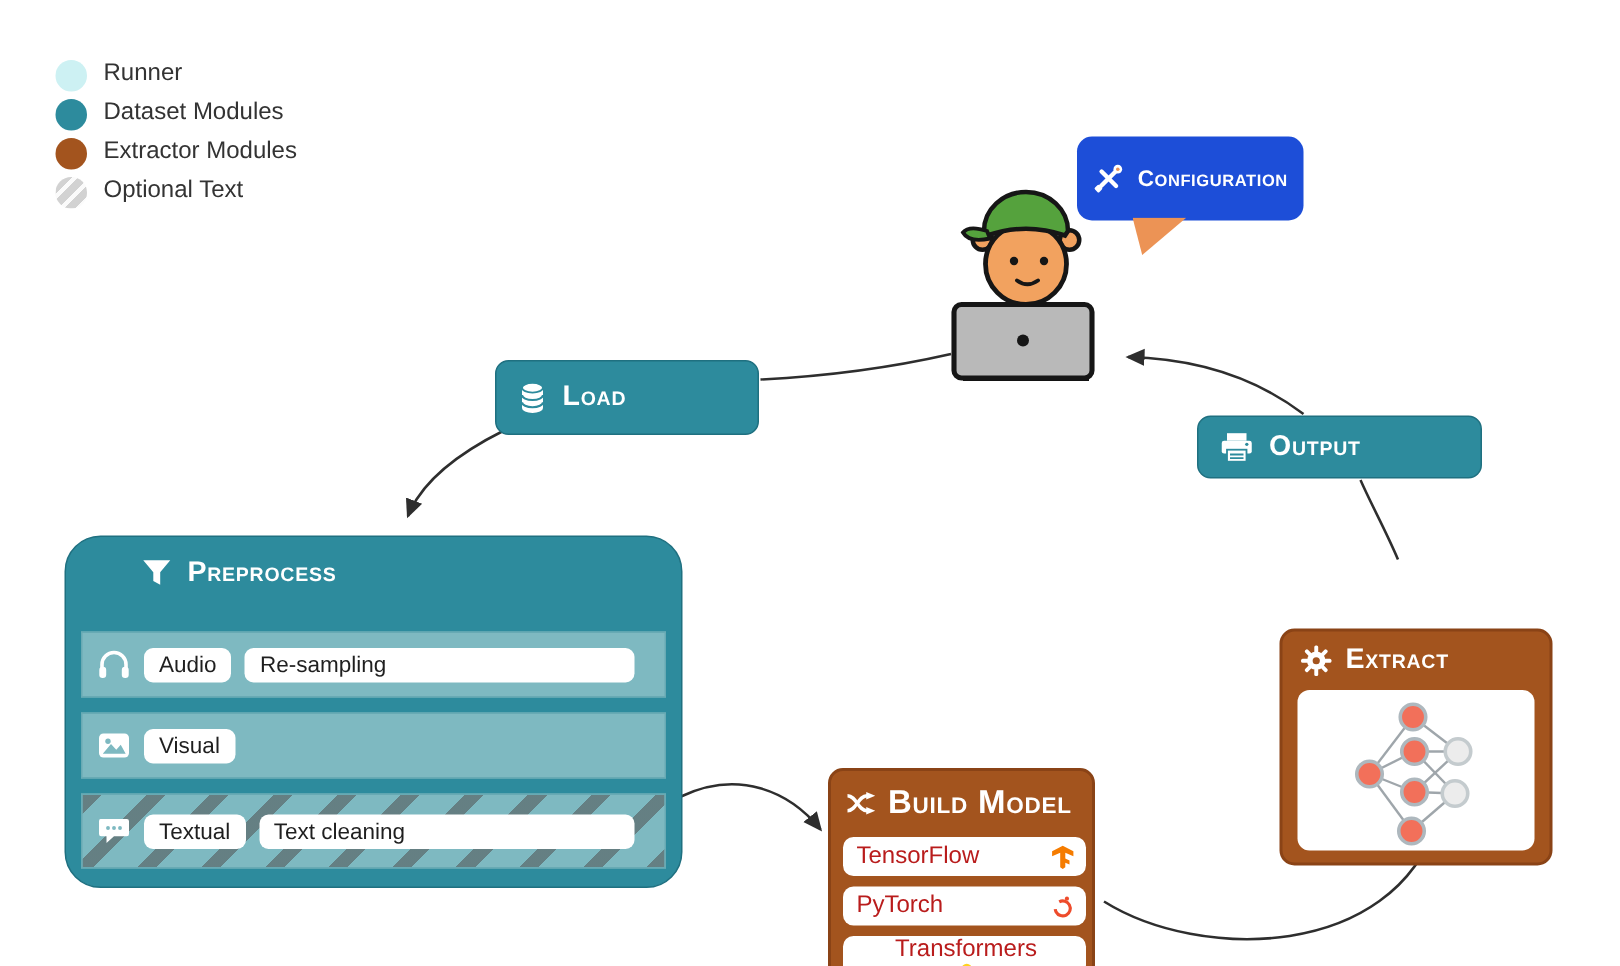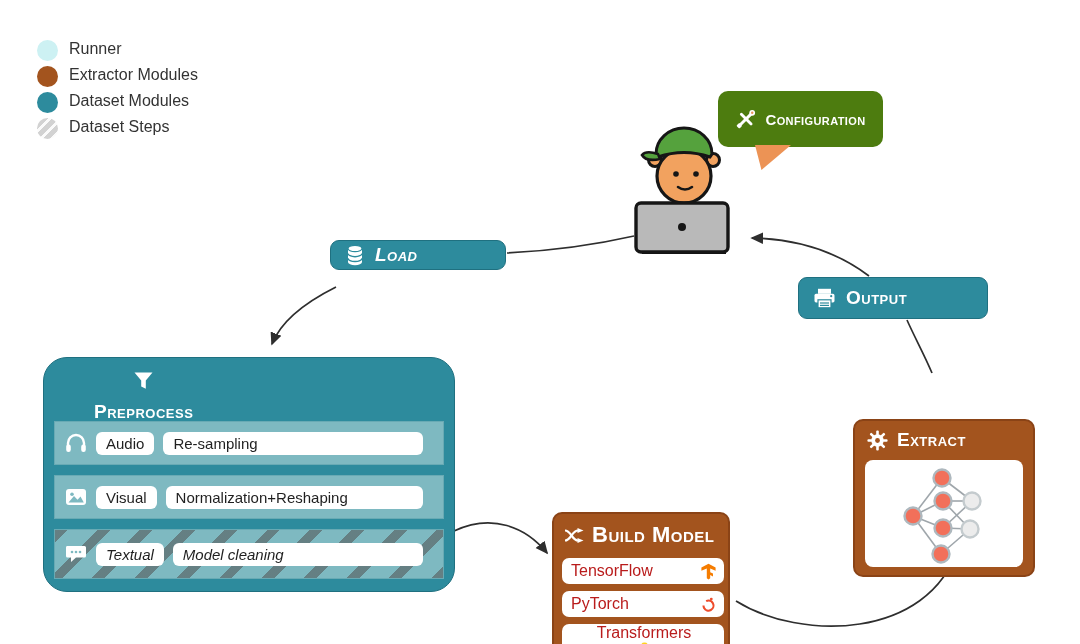--- a/index.html
+++ b/index.html
@@ -18,28 +18,28 @@
   .legend-label{font-size:16px;color:#333;}
 
   
   .teal-box{position:absolute;background:#2d8b9d;border:1px solid #1f7080;border-radius:9px;
             display:flex;align-items:center;box-sizing:border-box;}
   .brown-box{position:absolute;background:#a3541e;border:2px solid #8a4316;border-radius:10px;
              box-sizing:border-box;margin-top:44px;}
   .box-title{font-variant:small-caps;font-weight:700;color:#fff;letter-spacing:.5px;}
 
   
-  .load{left:330px;top:240px;width:176px;height:30px;padding-left:14px;gap:10px;font-style:italic;}
+  .load{left:330px;top:240px;width:176px;height:50px;padding-left:14px;gap:10px;}
   
   .output{left:798px;top:277px;width:190px;height:42px;padding-left:14px;gap:10px;}
 
   
   .preprocess{left:43px;top:357px;width:412px;height:235px;background:#2d8b9d;
               border:1px solid #1f7080;border-radius:24px;position:absolute;box-sizing:border-box;}
-  .pre-header{position:absolute;left:50px;top:13px;display:flex;align-items:center;gap:10px;flex-direction:column;}
+  .pre-header{position:absolute;left:50px;top:13px;display:flex;align-items:center;gap:10px;}
   .pre-row{position:absolute;left:10px;width:390px;background:#7eb9c1;border:1px solid #68aab4;
            border-radius:0;display:flex;align-items:center;padding:0 20px 0 9px;box-sizing:border-box;
            overflow:hidden;}
   .pre-row.hatched{background-image:repeating-linear-gradient(135deg,rgba(80,80,80,.55) 0 9px,transparent 9px 30px);}
   .row-icon{flex:0 0 auto;margin-right:8px;display:flex;position:relative;z-index:1;}
   .pill{background:#fff;border-radius:6px;padding:3px 10px;font-size:15px;color:#1f1f1f;
         white-space:nowrap;position:relative;z-index:1;}
   .pill.step{flex:1;margin-left:9px;}
 
   
@@ -49,21 +49,21 @@
            display:flex;align-items:center;justify-content:space-between;padding:0 7px 0 9px;
            box-sizing:border-box;font-size:16px;color:#b91c1c;}
 
   
   .extract{left:853px;top:375px;width:182px;height:158px;}
   .extract-header{position:absolute;left:12px;top:8px;display:flex;align-items:center;gap:9px;}
   .extract-panel{position:absolute;left:10px;top:39px;width:158px;height:107px;background:#fff;
                  border-radius:8px;}
 
   
-  .config{position:absolute;left:718px;top:91px;width:165px;height:56px;background:#4d7c0f;
+  .config{position:absolute;left:718px;top:91px;width:151px;height:56px;background:#1d4ed8;
           border-radius:10px;display:flex;align-items:center;justify-content:center;gap:8px;}
   .config-tail{position:absolute;left:755px;top:145px;width:36px;height:25px;background:#ec9355;
                clip-path:polygon(0 0,100% 0,18% 100%);}
   .config .box-title{font-size:15px;letter-spacing:.4px;}
 
   
   .t-big{font-size:19px;}
   .t-mid{font-size:22px;}
 
   .arrows{position:absolute;left:0;top:0;pointer-events:none;}
@@ -89,30 +89,30 @@
       <path d="M 869 276 C 836 251, 796 239, 752 238" marker-end="url(#ah)"></path>
     </g>
   </svg>
 
   <div class="legend">
     <div class="legend-row">
       <span class="swatch runner"></span>
       <span class="legend-label">Runner</span>
     </div>
     <div class="legend-row">
+      <span class="swatch dataset"></span>
+      <span class="legend-label">Dataset Modules</span>
+    </div>
+    <div class="legend-row">
       <span class="swatch extractor"></span>
       <span class="legend-label">Extractor Modules</span>
     </div>
     <div class="legend-row">
-      <span class="swatch dataset"></span>
-      <span class="legend-label">Dataset Modules</span>
-    </div>
-    <div class="legend-row">
       <span class="swatch optional"></span>
-      <span class="legend-label">Dataset Steps</span>
+      <span class="legend-label">Optional Text</span>
     </div>
   </div>
 
   <svg class="person" width="130" height="150" viewBox="0 0 130 150">
     <circle cx="43" cy="50" r="6.5" fill="#f2a25f" stroke="#161616" stroke-width="3"></circle>
     <circle cx="101" cy="50" r="6.5" fill="#f2a25f" stroke="#161616" stroke-width="3"></circle>
     <circle cx="72" cy="66" r="27" fill="#f2a25f" stroke="#161616" stroke-width="3.2"></circle>
     <path d="M 44 44 A 28 26 0 0 1 100 44 L 98 47 Q 72 38 46 47 Z" fill="#55a23d" stroke="#161616" stroke-width="3"></path>
     <path d="M 46 44 Q 34 40 30 45 Q 34 52 48 49 Z" fill="#55a23d" stroke="#161616" stroke-width="2.6"></path>
     <circle cx="64" cy="64" r="2.8" fill="#161616"></circle>
@@ -183,34 +183,33 @@
 
     <div class="pre-row" style="top:117px;height:44px;">
       <span class="row-icon">
         <svg width="24" height="22" viewBox="0 0 24 22">
           <rect x="2" y="3" width="20" height="16" rx="3" fill="#fff"></rect>
           <circle cx="8" cy="8.2" r="1.8" fill="#7eb9c1"></circle>
           <path d="M4.5 16.5 L10 10 L13.5 13.8 L16.5 10.5 L19.8 16.5 Z" fill="#7eb9c1"></path>
         </svg>
       </span>
       <span class="pill">Visual</span>
-      <span class="pill step">Normalization+Reshaping</span>
-    </div>
-
-    <div class="pre-row hatched" style="top:171px;height:50px;font-style:italic;">
+    </div>
+
+    <div class="pre-row hatched" style="top:171px;height:50px;">
       <span class="row-icon">
         <svg width="24" height="22" viewBox="0 0 24 22">
           <path d="M3 3 Q2 3 2 4.5 V13 Q2 14.5 3.5 14.5 H7 V19 L12 14.5 H20.5 Q22 14.5 22 13 V4.5 Q22 3 20.5 3 Z" fill="#fff"></path>
           <circle cx="8" cy="9" r="1.3" fill="#7eb9c1"></circle>
           <circle cx="12" cy="9" r="1.3" fill="#7eb9c1"></circle>
           <circle cx="16" cy="9" r="1.3" fill="#7eb9c1"></circle>
         </svg>
       </span>
       <span class="pill">Textual</span>
-      <span class="pill step">Model cleaning</span>
+      <span class="pill step">Text cleaning</span>
     </div>
   </div>
 
   <div class="brown-box build">
     <div class="build-header">
       <svg width="21" height="17" viewBox="0 0 21 17">
         <path d="M1 3.5 C7 3.5 8 13.5 14 13.5" fill="none" stroke="#fff" stroke-width="2.2"></path>
         <path d="M1 13.5 C7 13.5 8 3.5 14 3.5" fill="none" stroke="#fff" stroke-width="2.2"></path>
         <path d="M13.5 1 L19.5 3.5 L13.5 6 Z" fill="#fff"></path>
         <path d="M13.5 11 L19.5 13.5 L13.5 16 Z" fill="#fff"></path>

